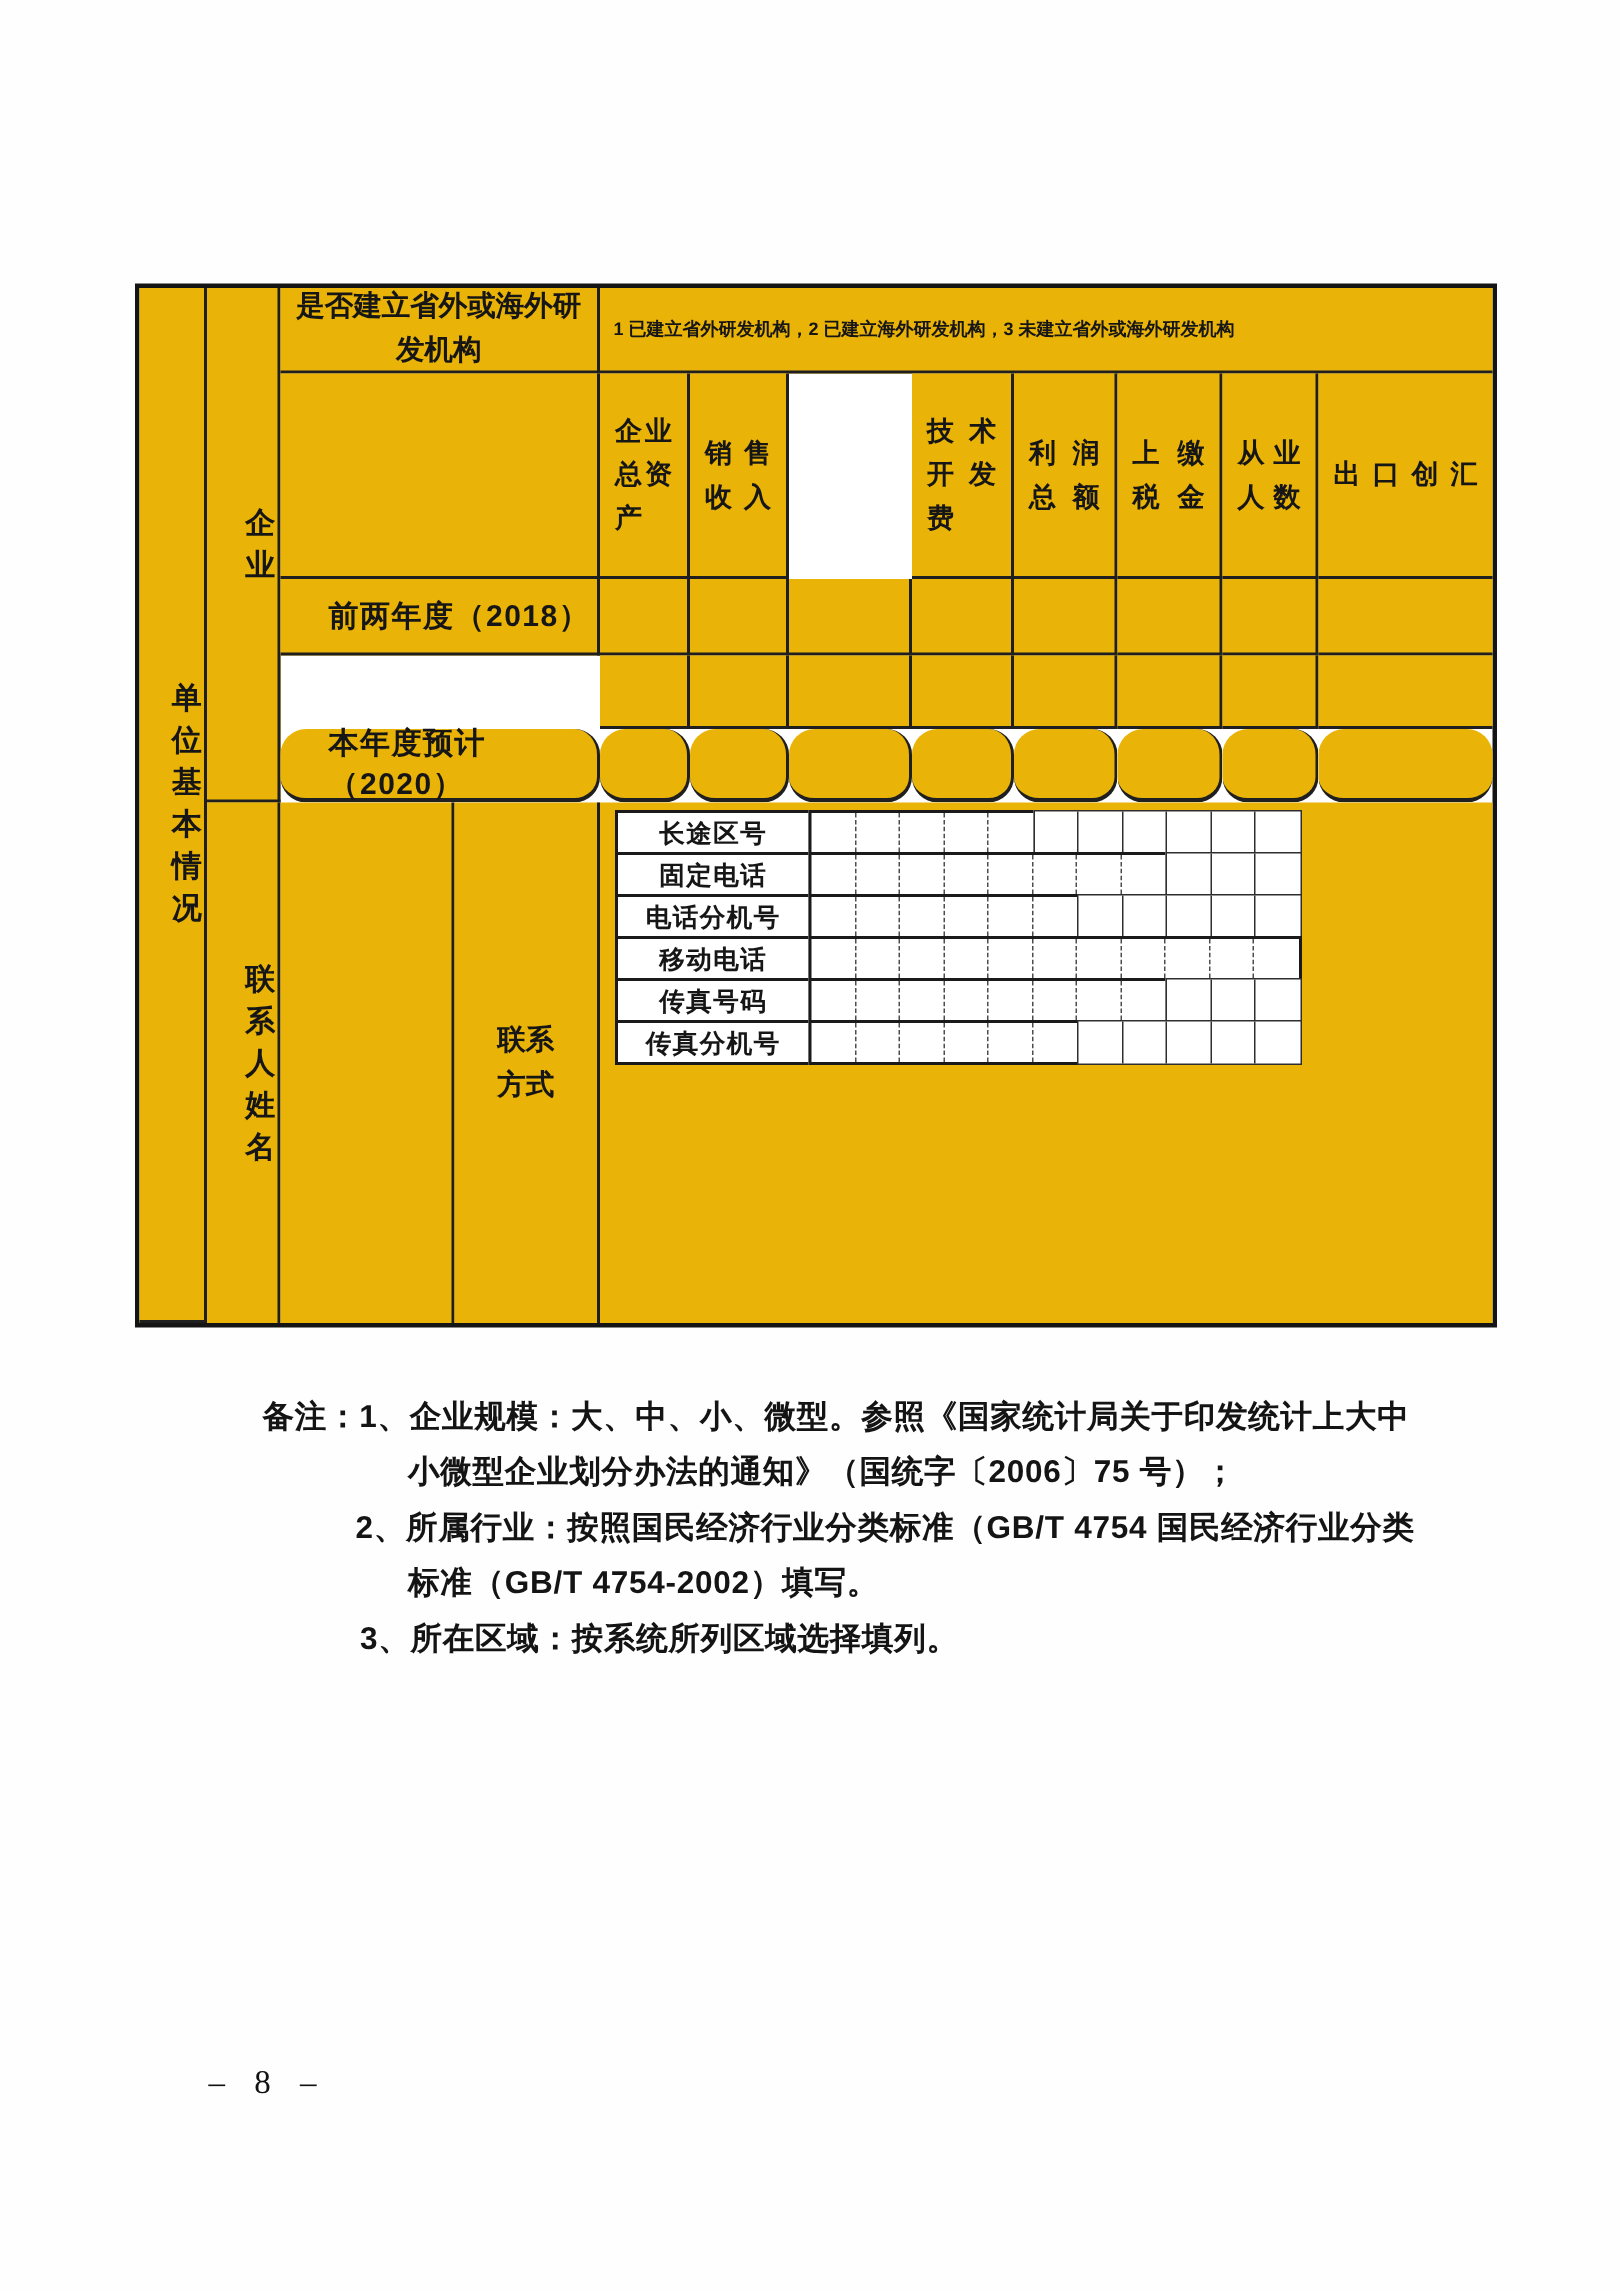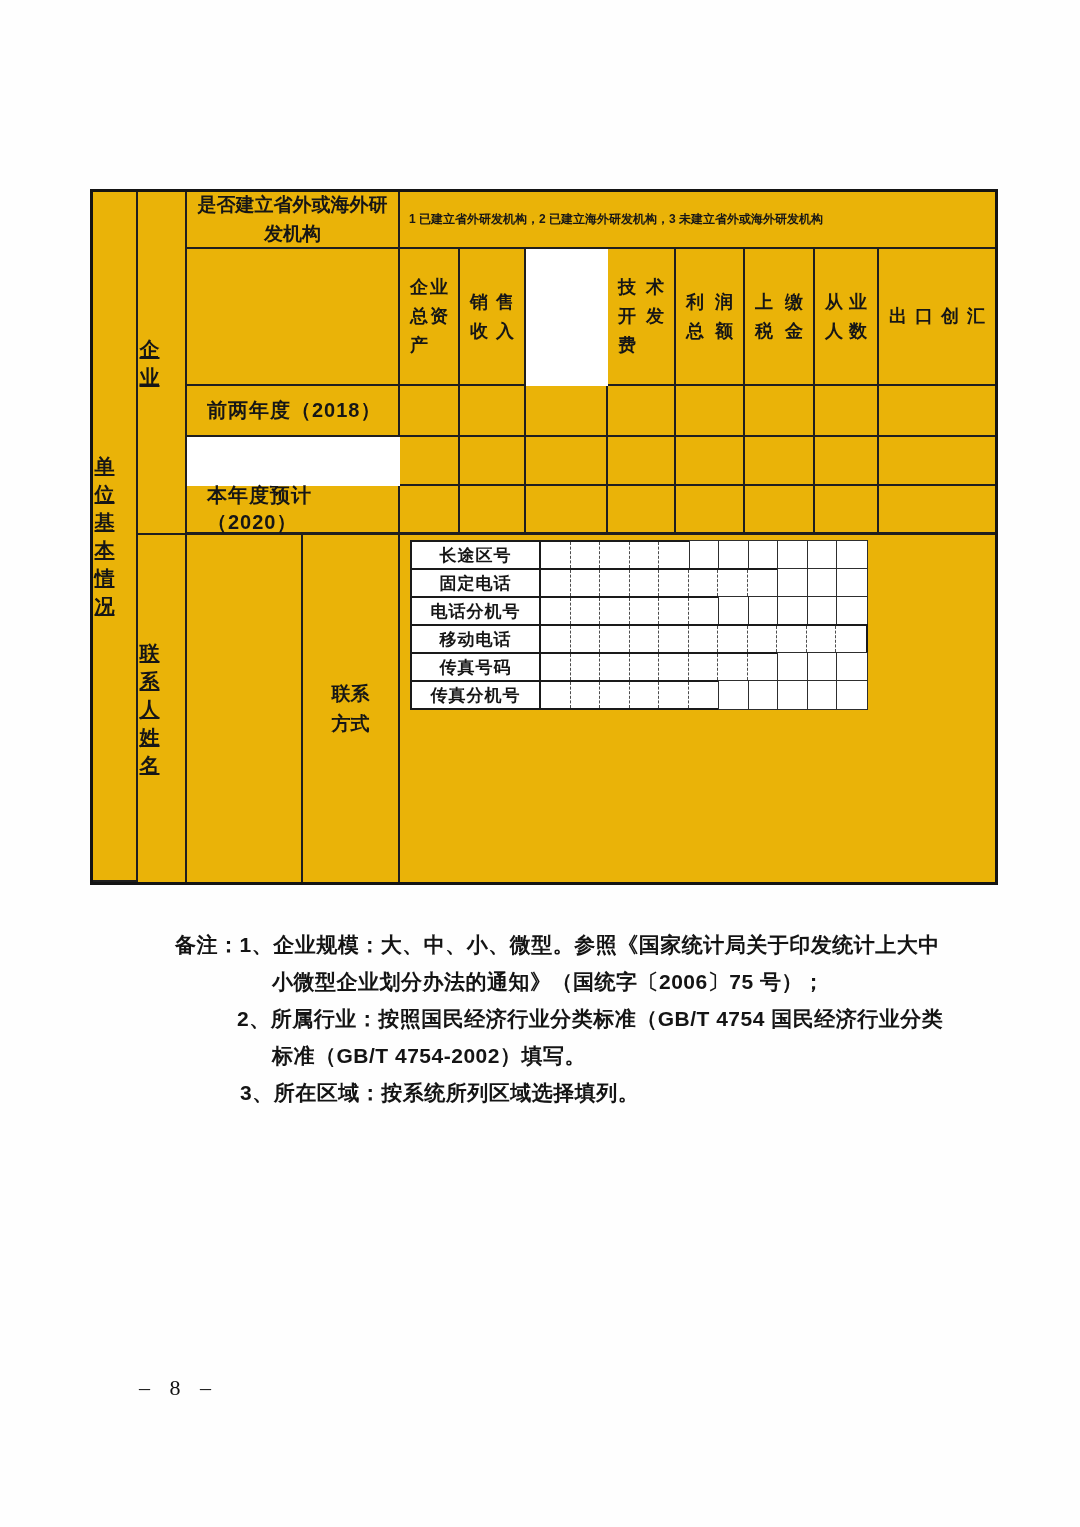--- a/index.html
+++ b/index.html
@@ -13,36 +13,36 @@
   .tbl {
     position:absolute; left:90px; top:189px; width:908px; height:696px;
     display:grid;
     grid-template-columns:45px 49px 116px 97px 60px 66px 82px 68px 69px 70px 64px 1fr;
     grid-template-rows:57px 137px 51px 49px 49px 1fr;
     border:3px solid #141414; background:#fff;
   }
   .cell { border-right:2px solid #1f1f1f; border-bottom:2px solid #1f1f1f; background:#eab308; }
   .last-col { border-right:none; }
   .last-row { border-bottom:none; }
-  .sect-b { border-bottom-width:3px; }
-
-  .vcell { display:flex; align-items:center; justify-content:flex-start;text-decoration:underline; }
+  .sect-b { border-bottom-width:3px;border-radius:17px; }
+
+  .vcell { display:flex; align-items:center; justify-content:flex-end; }
   .vtext { width:1.15em; line-height:1.4; text-align:center; word-break:break-all;
            font-size:20px; font-weight:600; }
 
   .c-center { display:flex; align-items:center; justify-content:center; text-align:center;
               font-size:19px; font-weight:600; line-height:1.5; padding:0 8px; }
   .c-left   { display:flex; align-items:center; font-size:12px; font-weight:600;
               line-height:1.45; padding:2px 9px; }
 
   .hdr { display:flex; align-items:center; padding:0 10px; }
   .hdr > span { width:100%; font-size:18px; font-weight:600; line-height:1.6;
                 text-align:justify; text-align-last:justify; word-break:break-all; }
 
-  .year-label { display:flex; align-items:center; padding-left:20px;
+  .year-label { display:flex; align-items:center; padding-left:32px;
                 font-size:20px; font-weight:600; letter-spacing:1px; }
 
   .method-cell { display:flex; align-items:center; justify-content:center; }
   .method-text { width:2.6em; text-align:center; word-break:break-all;
                  font-size:19px; font-weight:600; line-height:1.55; }
 
   .phone-area { position:relative; }
 
   
   .phone-grid { position:absolute; left:10px; top:5px; }

